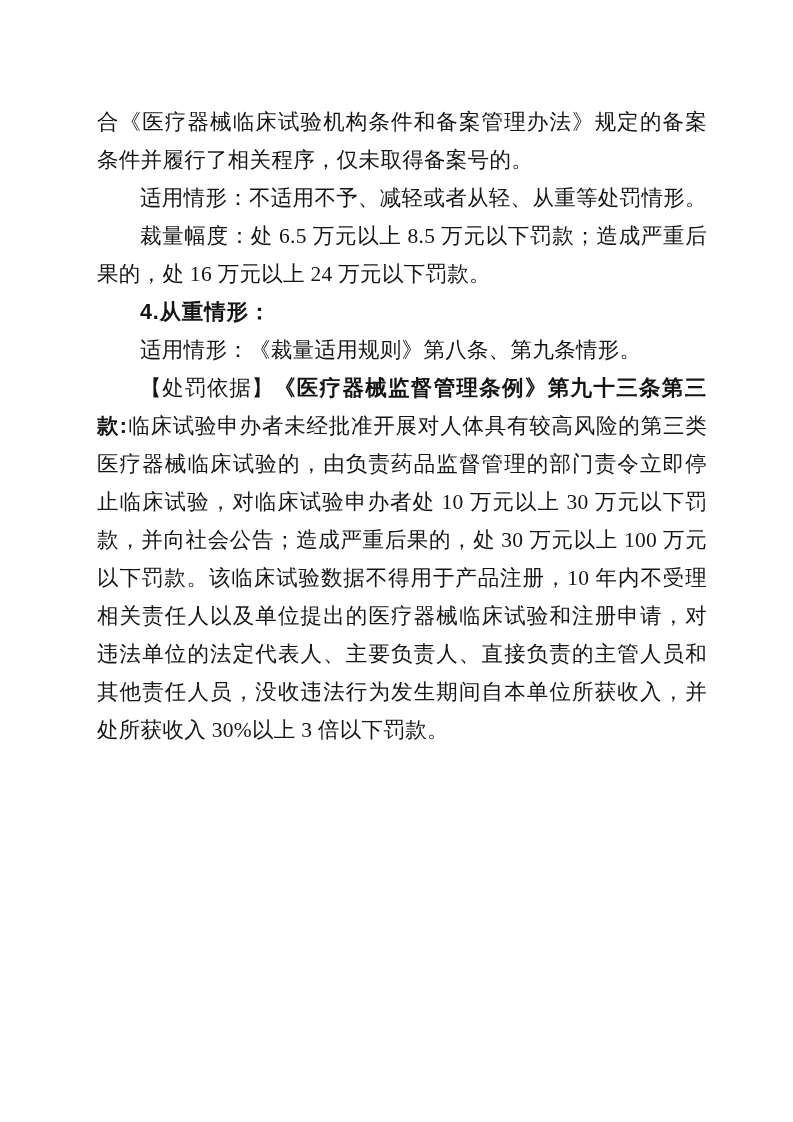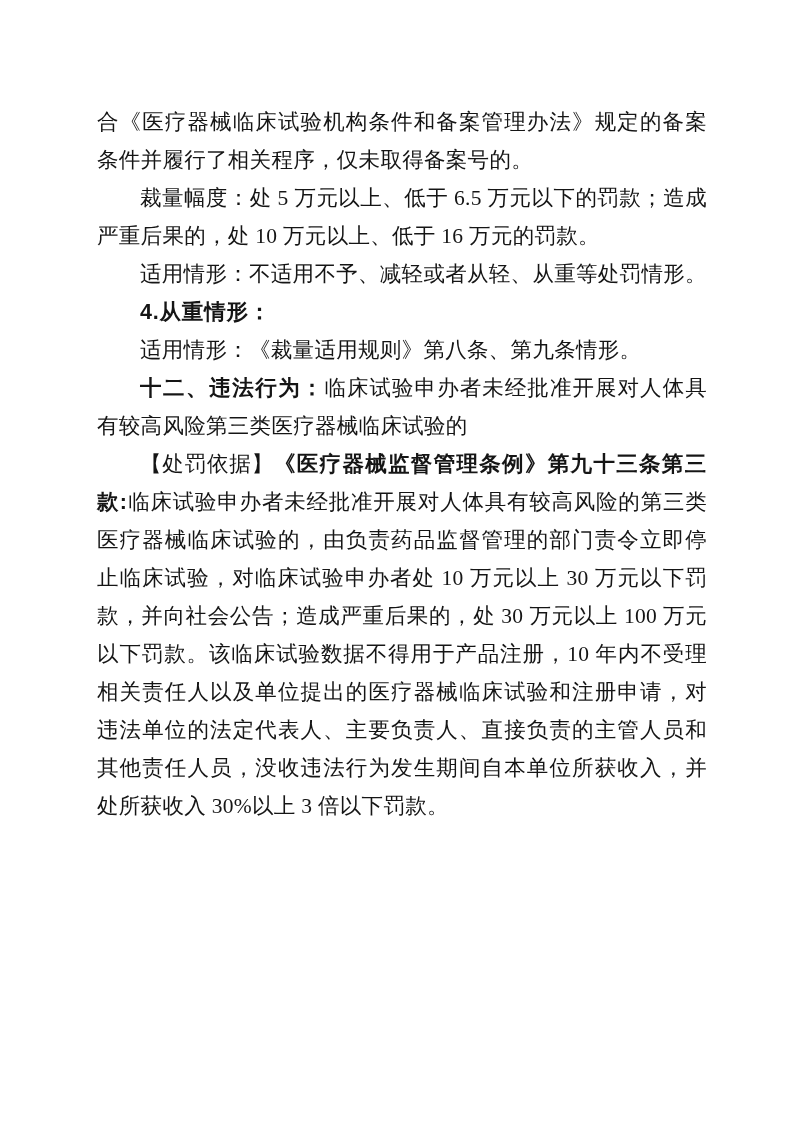--- a/index.html
+++ b/index.html
@@ -49,21 +49,20 @@
     color: #1a1a1a;
     font-family: Liberation Serif, serif;
   }
 </style>
 </head>
 <body>
 
 <div class="page">
   <div class="doc-body" id="doc-body">
       <p><span>合《医疗器械临床试验机构条件和备案管理办法》规定的备案条件并履行了相关程序，仅未取得备案号的。</span></p>
-      <p class="indent"><span>裁量幅度：处 5 万元以上、低于 6.5 万元以下的罚款；造成严重后果的，处 10 万元以上、低于 16 万元的罚款。</span></p>
       <p class="indent"><span>适用情形：不适用不予、减轻或者从轻、从重等处罚情形。</span></p>
+      <p class="indent"><span>裁量幅度：处 6.5 万元以上 8.5 万元以下罚款；造成严重后果的，处 16 万元以上 24 万元以下罚款。</span></p>
       <p class="indent"><span class="run-bold">4.从重情形：</span></p>
       <p class="indent"><span>适用情形：《裁量适用规则》第八条、第九条情形。</span></p>
-      <p class="indent"><span class="run-bold">十二、违法行为：</span><span>临床试验申办者未经批准开展对人体具有较高风险第三类医疗器械临床试验的</span></p>
       <p class="indent"><span>【处罚依据】</span><span class="run-bold">《医疗器械监督管理条例》第九十三条第三款:</span><span>临床试验申办者未经批准开展对人体具有较高风险的第三类医疗器械临床试验的，由负责药品监督管理的部门责令立即停止临床试验，对临床试验申办者处 10 万元以上 30 万元以下罚款，并向社会公告；造成严重后果的，处 30 万元以上 100 万元以下罚款。该临床试验数据不得用于产品注册，10 年内不受理相关责任人以及单位提出的医疗器械临床试验和注册申请，对违法单位的法定代表人、主要负责人、直接负责的主管人员和其他责任人员，没收违法行为发生期间自本单位所获收入，并处所获收入 30%以上 3 倍以下罚款。</span></p>
     </div>
   <div class="page-number">- 81 -</div>
 </div>
 
 </body></html>

